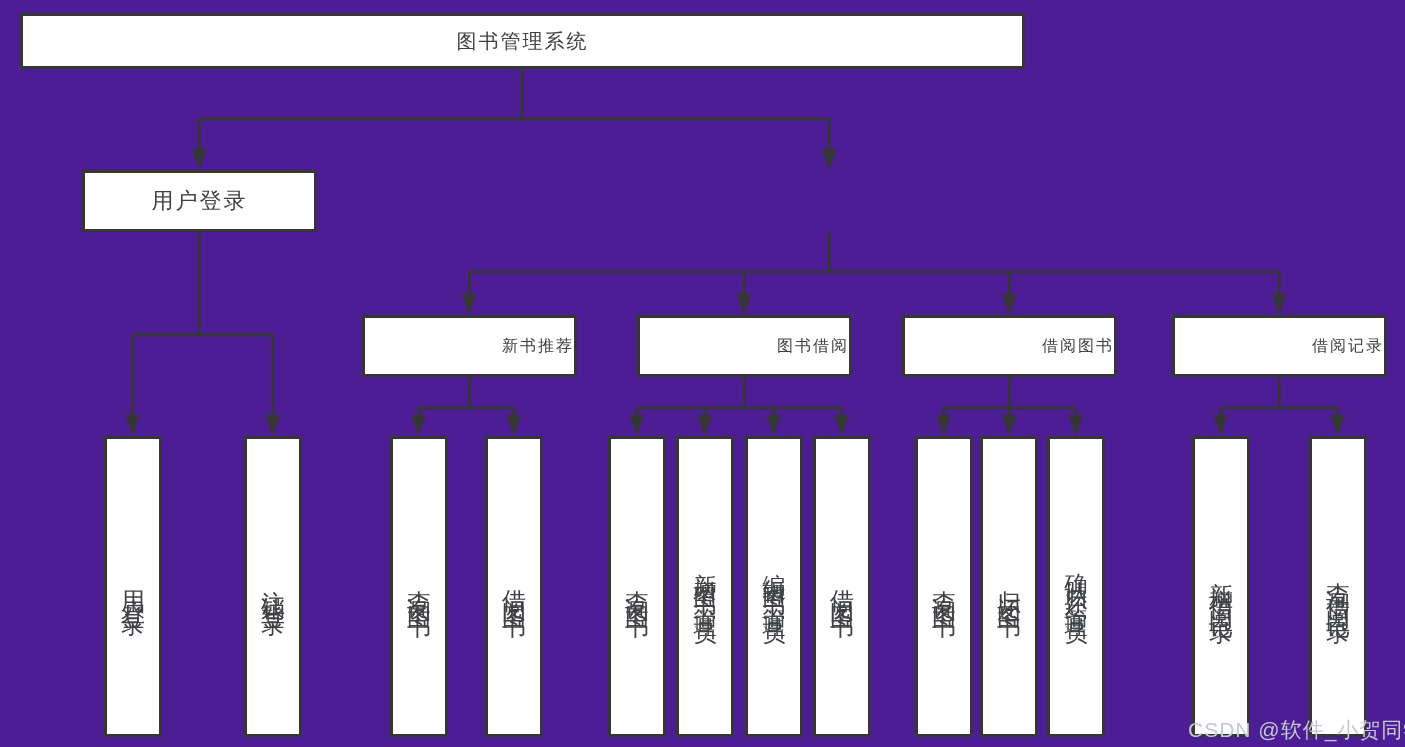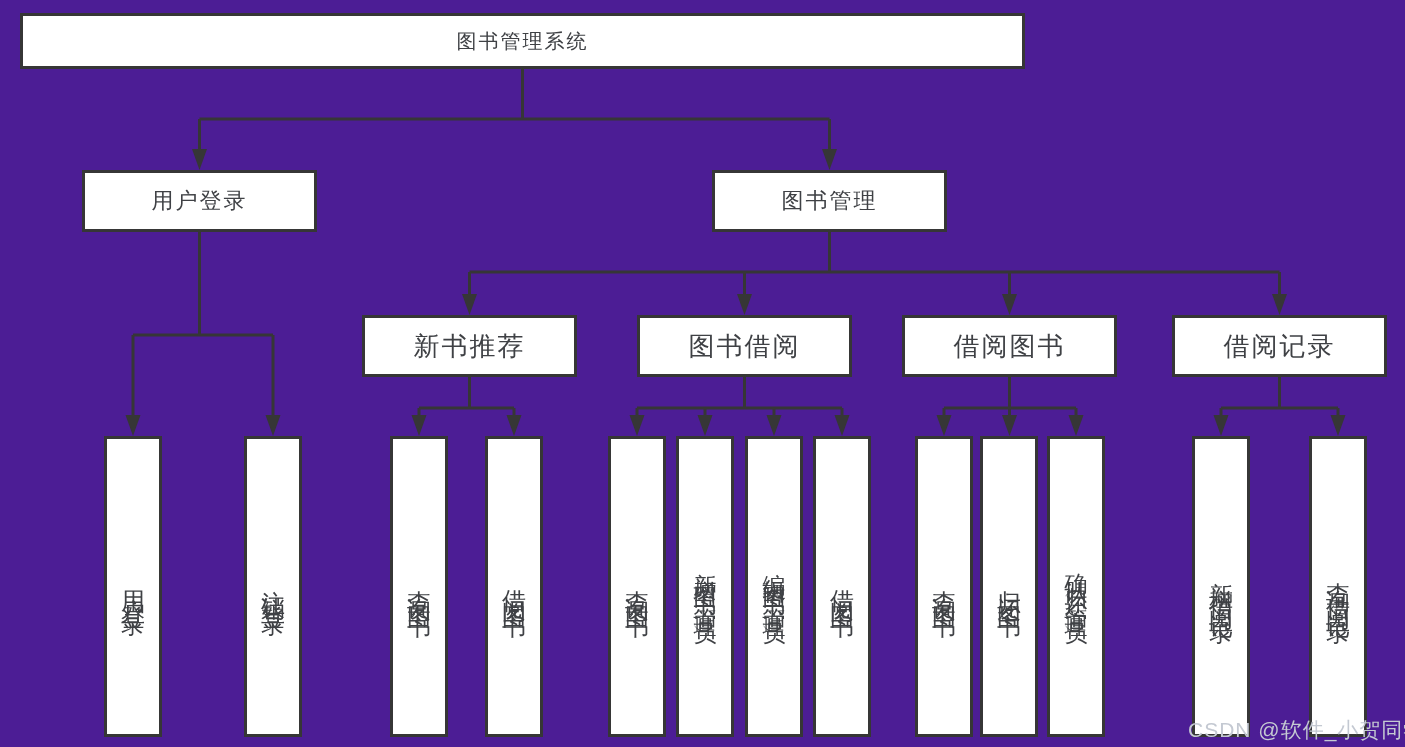--- a/index.html
+++ b/index.html
@@ -22,21 +22,21 @@
     position:absolute;
     box-sizing:border-box;
     border:3px solid var(--line);
     background:#ffffff;
     display:flex;align-items:center;justify-content:center;
     color:var(--text);
   }
   .hbox{letter-spacing:2px;}
   .root{left:20px;top:13px;width:1005px;height:56px;font-size:20px;}
   .lvl2{top:170px;width:235px;height:62px;font-size:22px;}
-  .lvl3{top:315px;width:215px;height:62px;font-size:26px;}
+  .lvl3{top:315px;width:215px;height:62px;font-size:16px;justify-content:flex-end;}
   .leaf{top:436px;width:58px;height:301px;}
   .vtext{
     writing-mode:vertical-rl;
     text-orientation:mixed;
     font-size:24px;
     letter-spacing:8px;
     line-height:1;
     white-space:nowrap;
   }
   .vtext.long{letter-spacing:7px;font-size:23px;}
@@ -101,23 +101,20 @@
     </g>
   </svg>
 
   <div class="box root hbox">
     <span>图书管理系统</span>
   </div>
 
   <div class="box lvl2 hbox" style="left:82px">
     <span>用户登录</span>
   </div>
-  <div class="box lvl2 hbox" style="left:712px">
-    <span>图书管理</span>
-  </div>
 
   <div class="box lvl3 hbox" style="left:362px">
     <span>新书推荐</span>
   </div>
   <div class="box lvl3 hbox" style="left:637px">
     <span>图书借阅</span>
   </div>
   <div class="box lvl3 hbox" style="left:902px">
     <span>借阅图书</span>
   </div>

